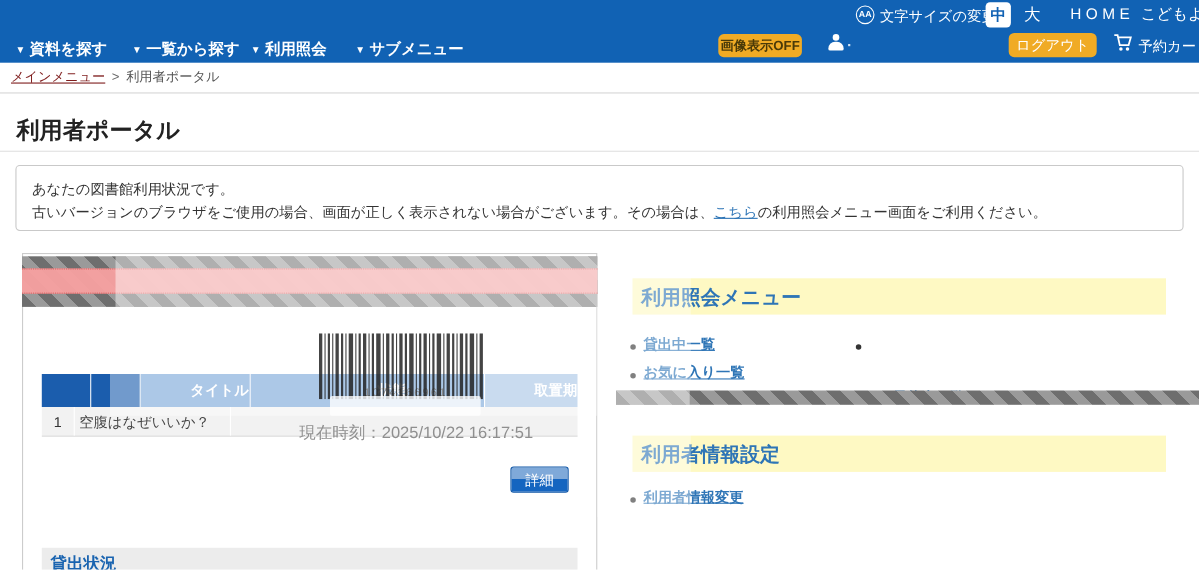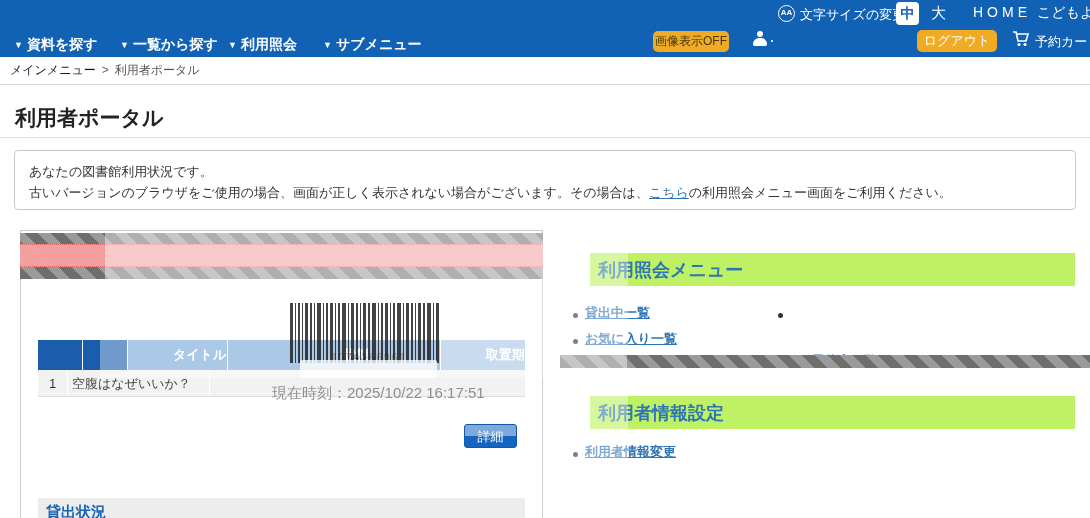--- a/index.html
+++ b/index.html
@@ -15,32 +15,32 @@
   .fs-label { position:absolute; left:800px; top:6px; color:#fff; font-size:13px; }
   .fs-mid { position:absolute; left:896px; top:2px; width:23px; height:23px; background:#fff; color:#1162b4;
             font-size:14px; font-weight:bold; text-align:center; line-height:23px; border-radius:4px; }
   .fs-big { position:absolute; left:931px; top:4px; color:#fff; font-size:15px; }
   .home-link { position:absolute; left:973px; top:4px; color:#fff; font-size:14px; letter-spacing:4px; }
   .kids-link { position:absolute; left:1037px; top:4px; color:#fff; font-size:14px; white-space:nowrap; }
 
   .nav-item { position:absolute; top:36px; color:#fff; font-size:14px; font-weight:bold; white-space:nowrap; cursor:pointer; }
   .nav-item .tri { font-size:9px; margin-right:4px; vertical-align:1px; }
   .btn-orange { position:absolute; background:#f0ab25; border-radius:5px; text-align:center; cursor:pointer; }
-  .btn-imgoff { left:653px; top:31px; width:76px; height:21px; color:#4a3a08; font-size:12px; line-height:21px; font-weight:normal; }
+  .btn-imgoff { left:653px; top:31px; width:76px; height:21px; color:#4a3a08; font-size:12px; line-height:21px; font-weight:bold; }
   .btn-logout { left:917px; top:30px; width:80px; height:22px; color:#fff; font-size:13px; line-height:22px; }
   .person { position:absolute; left:752px; top:31px; width:16px; height:16px; }
   .person .p-head { position:absolute; left:5px; top:0; width:6px; height:6px; background:#fff; border-radius:50%; }
   .person .p-body { position:absolute; left:1px; top:7px; width:14px; height:8px; background:#fff; border-radius:7px 7px 2px 2px; }
   .person-dot { position:absolute; left:771px; top:40px; width:2px; height:2px; background:#cfe0f2; }
   .cart { position:absolute; left:1012px; top:31px; width:18px; height:16px; }
   .cart-label { position:absolute; left:1035px; top:33px; color:#fff; font-size:13px; white-space:nowrap; }
 
   
   .breadcrumb { position:absolute; left:10px; top:62px; font-size:12px; color:#555; }
-  .breadcrumb a { color:#0f172a; cursor:pointer; }
+  .breadcrumb a { color:#7f1d1d; text-decoration:underline; cursor:pointer; }
   .breadcrumb .sep { margin:0 6px; color:#666; }
   .crumb-line { position:absolute; left:0; top:84px; width:1090px; height:1px; background:#d6d6d6; }
   .page-title { position:absolute; left:15px; top:104px; font-size:21px; font-weight:bold; color:#222; }
   .title-line { position:absolute; left:0; top:137px; width:1090px; height:1px; background:#e0e0e0; }
 
   
   .notice { position:absolute; left:14px; top:150px; width:1062px; height:60px; border:1px solid #c9c9c9;
             border-radius:4px; background:#fff; font-size:13px; color:#333; padding:10px 14px; line-height:21px; }
   .notice a { color:#2e75b6; text-decoration:underline; cursor:pointer; }
 
@@ -65,21 +65,21 @@
   .td-no { width:30px; text-align:center; color:#333; }
   .td-title { width:142px; padding-left:4px; color:#444; }
   .td-state { width:228px; padding-left:6px; color:#777; }
   .td-date { width:87px; border-right:none; }
 
   .btn-detail { position:absolute; left:464px; top:424px; width:53px; height:24px; border-radius:3px; cursor:pointer;
                 background:linear-gradient(#7fa9d9 0 48%, #1565c0 48% 100%); color:#fff; font-size:13px;
                 text-align:center; line-height:24px; border:1px solid #1258a8; }
 
   
-  .rband { position:absolute; left:590px; width:485px; height:33px; background:#bef264; }
+  .rband { position:absolute; left:575px; width:485px; height:33px; background:#fef9c3; }
   .rband-label { font-size:18px; font-weight:bold; color:#2e75b6; padding:5px 0 0 8px; }
   .rband-inq { top:253px; }
   .rband-set { top:396px; }
   .rlink { position:absolute; font-size:13px; font-weight:bold; color:#2e75b6; text-decoration:underline;
            cursor:pointer; white-space:nowrap; }
   .bullet { position:absolute; width:5px; height:5px; background:#333; border-radius:50%; }
 
   
   .ghost-fade { position:absolute; background:rgba(255,255,255,0.38); z-index:5; pointer-events:none; }
   .fadeA { left:100px; top:238px; width:443px; height:140px; }

